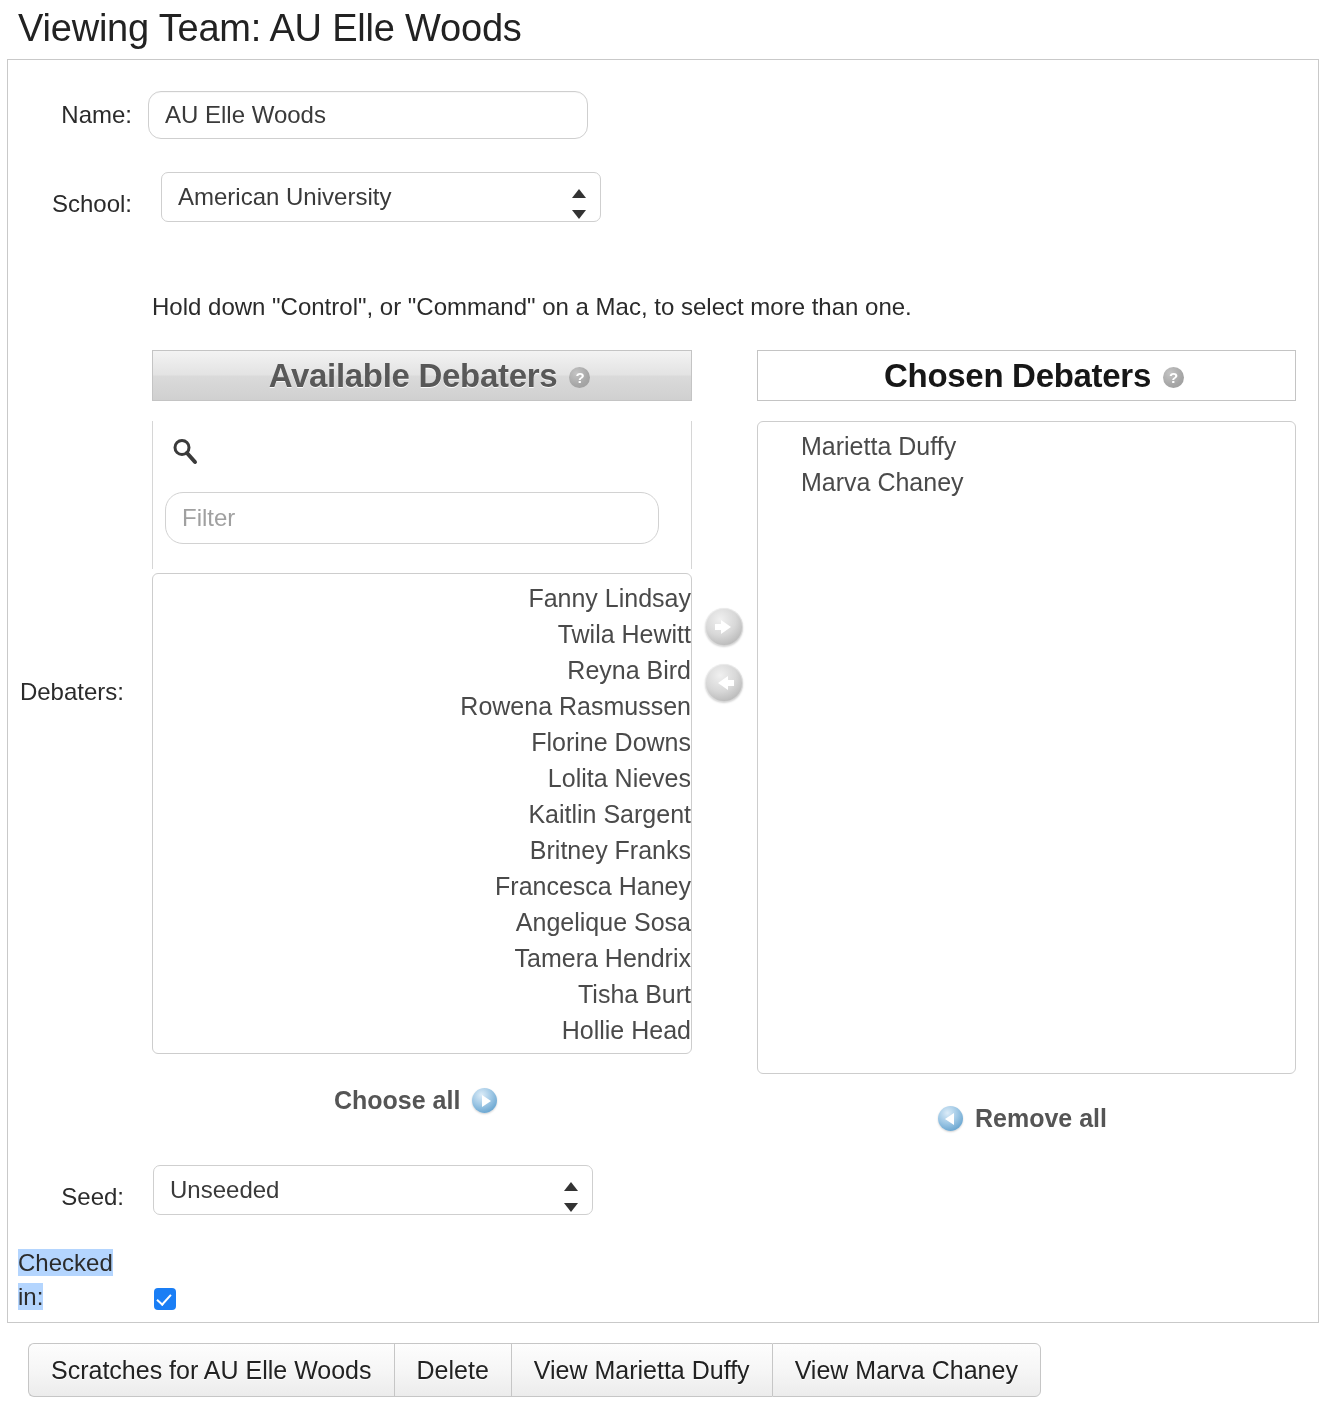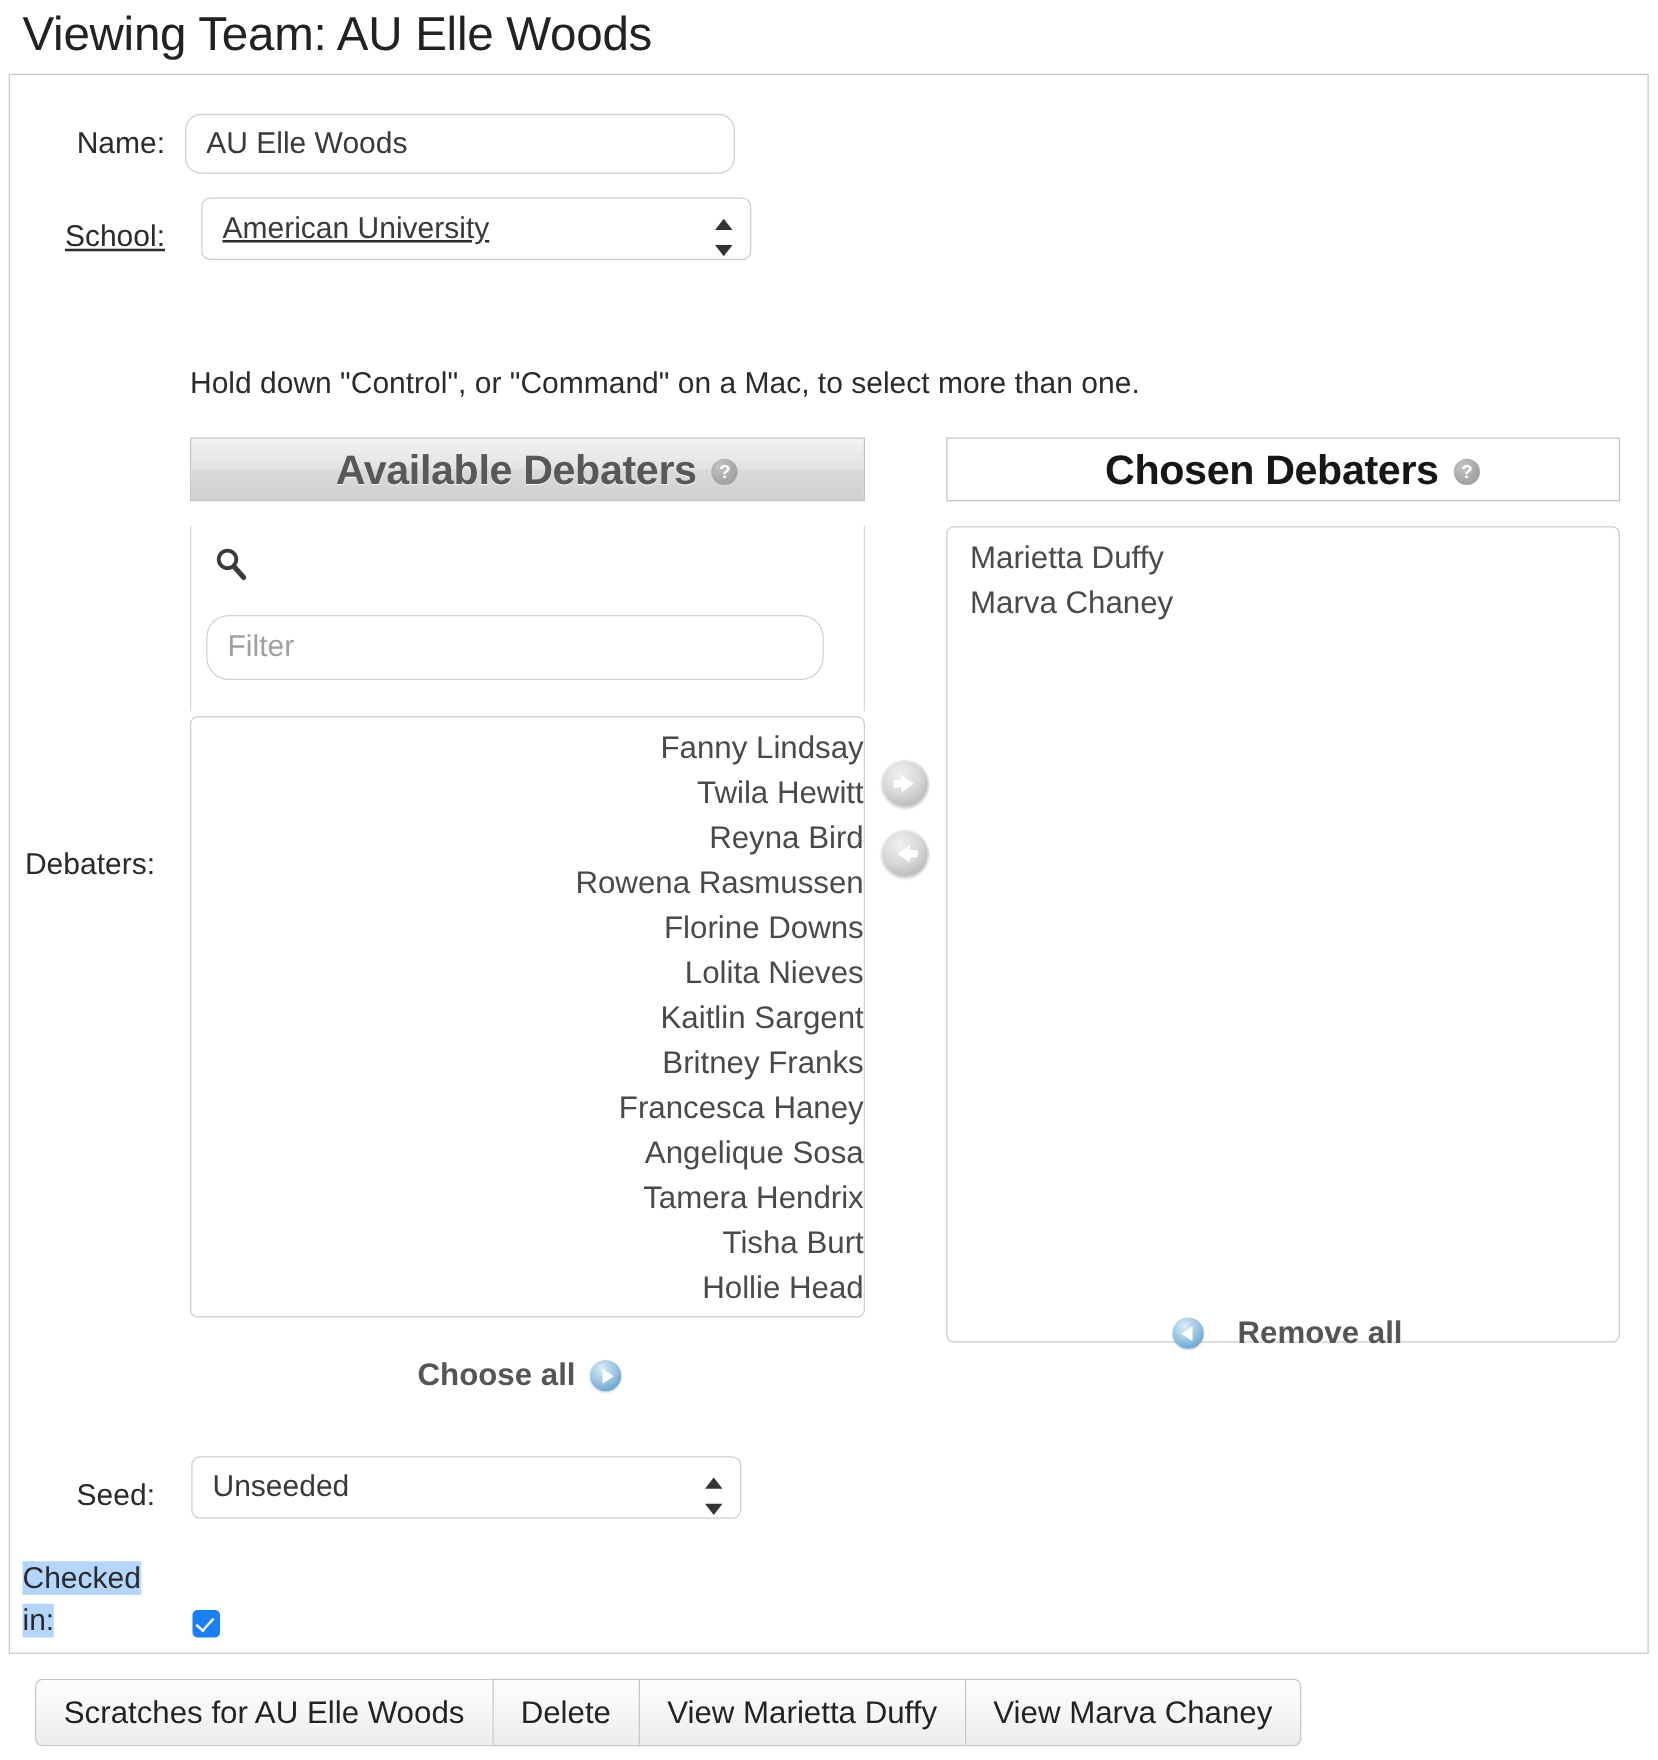--- a/index.html
+++ b/index.html
@@ -239,20 +239,21 @@
     top: 573px;
     width: 540px;
     height: 481px;
     text-align: right;
   }
   .listbox.chosen {
     left: 757px;
     top: 421px;
     width: 539px;
     height: 653px;
+    padding-left: 25px;
   }
   .list-option {
     font-size: 25px;
     line-height: 36px;
     color: #4a4a4a;
     padding: 0 0 0 18px;
     white-space: nowrap;
   }
 
   
@@ -307,21 +308,21 @@
     position: absolute;
     display: flex;
     align-items: center;
     font-size: 25px;
     font-weight: bold;
     color: #555555;
     text-shadow: 0 1px 0 rgba(255,255,255,0.8);
     white-space: nowrap;
   }
   .bulk-choose { left: 334px; top: 1086px; }
-  .bulk-remove { left: 938px; top: 1052px; gap: 15px; }
+  .bulk-remove { left: 938px; top: 1104px; }
 
   .blue-circle {
     width: 25px;
     height: 25px;
     border-radius: 50%;
     background: radial-gradient(circle at 38% 28%, #dcecf8 0%, #9cc6e4 45%, #6fa9d2 75%, #5b97c4 100%);
     box-shadow: 0 1px 2px rgba(0,0,0,0.18);
     display: flex;
     align-items: center;
     justify-content: center;
@@ -417,21 +418,21 @@
 
   <h1 class="page-title">Viewing Team: AU Elle Woods</h1>
 
   <div class="form-box">
 
     <div class="field-row" style="left:18px; top:31px;">
       <div class="field-label">Name:</div>
       <input class="text-input" type="text" value="AU Elle Woods" style="">
     </div>
 
-    <div class="field-row" style="left:18px; top:98px;text-decoration:underline;">
+    <div class="field-row" style="left:18px; top:112px;">
       <div class="field-label">School:</div>
       <div class="select-wrap">
         <div class="select-box">American University</div>
         <div class="select-arrows">
           <div class="tri-up"></div>
           <div class="tri-down"></div>
         </div>
       </div>
     </div>
 

